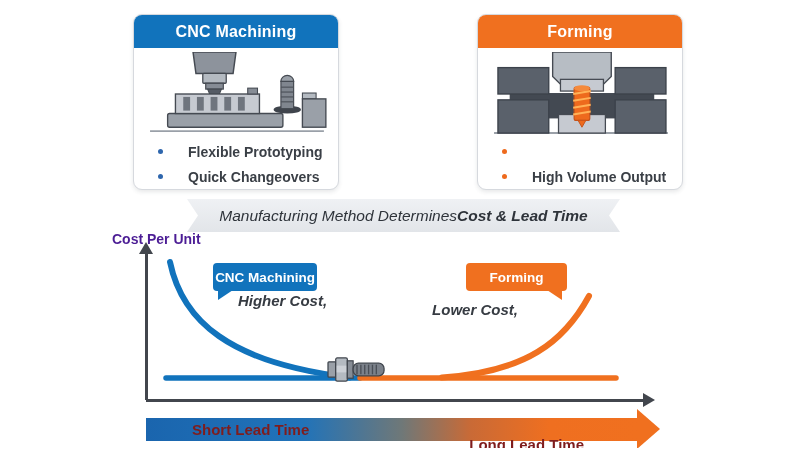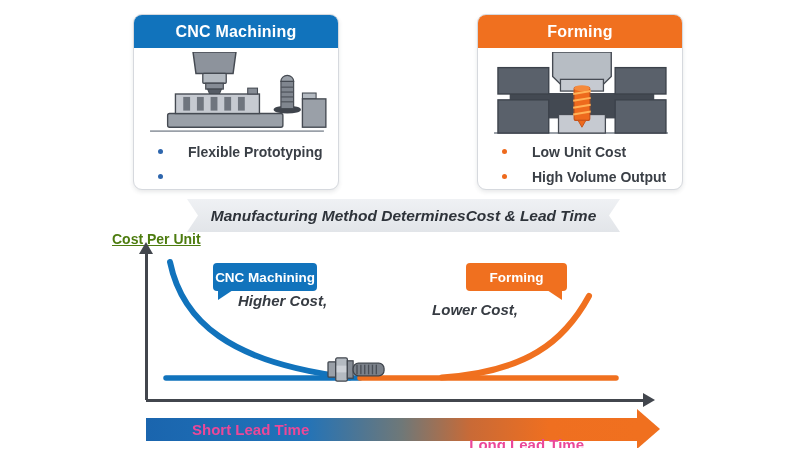--- a/index.html
+++ b/index.html
@@ -21,25 +21,25 @@
   .bullet-dot{width:5px;height:5px;border-radius:50%;flex:0 0 auto;}
   .card-cnc .bullet-dot{background:#2e66ad}
   .card-forming .bullet-dot{background:#ee6a1d}
 
   
   .banner{position:absolute;left:187px;top:199px;width:433px;height:33px;
           background:linear-gradient(#eff1f4,#e2e5e9);
           clip-path:polygon(0 0,100% 0,calc(100% - 11px) 50%,100% 100%,0 100%,11px 50%);
           display:flex;align-items:center;justify-content:center;
           font-style:italic;font-size:15.5px;color:#2e333a;}
-  .banner .lead{font-weight:700;margin-right:0}
+  .banner .lead{font-weight:400;margin-right:0}
   .banner .emph{font-weight:800}
 
   
-  .y-axis-label{position:absolute;left:112px;top:231px;font-size:14px;font-weight:700;color:#4d7c0f;text-decoration:underline;}
+  .y-axis-label{position:absolute;left:112px;top:231px;font-size:14px;font-weight:700;color:#4c1d95;}
   .y-axis{position:absolute;left:145px;top:253px;width:3px;height:147px;background:#42464d;}
   .y-axis-arrow{position:absolute;left:139px;top:242px;width:0;height:0;
                 border-left:7.5px solid transparent;border-right:7.5px solid transparent;
                 border-bottom:12px solid #42464d;}
   .x-axis{position:absolute;left:146px;top:399px;width:498px;height:3px;background:#42464d;}
   .x-axis-arrow{position:absolute;left:643px;top:393px;width:0;height:0;
                 border-top:7.5px solid transparent;border-bottom:7.5px solid transparent;
                 border-left:12px solid #42464d;}
   .curves{position:absolute;left:0;top:0;pointer-events:none;}
 
@@ -59,21 +59,21 @@
 
   .bolt-wrap{position:absolute;left:326px;top:355px;width:62px;height:29px;z-index:2;}
 
   
   .lead-arrow{position:absolute;left:146px;top:409px;width:514px;height:40px;}
   .lead-arrow-body{position:absolute;left:0;top:9px;width:492px;height:23px;
         background:linear-gradient(90deg,#1a65ae 0%,#2173b9 32%,#6f7878 52%,#c96a36 66%,#ef6f20 82%,#f0701f 100%);}
   .lead-arrow-head{position:absolute;left:491px;top:0;width:0;height:0;
         border-top:20px solid transparent;border-bottom:20px solid transparent;
         border-left:23px solid #f0701f;}
-  .lead-label{position:absolute;top:9px;height:23px;line-height:23px;color:#ec4899;font-weight:700;font-size:15px;}
+  .lead-label{position:absolute;top:9px;height:23px;line-height:23px;color:#7f1d1d;font-weight:700;font-size:15px;}
   .lead-label-short{left:46px;}
   .lead-label-long{right:76px;margin-top:15px;}
 </style>
 </head>
 <body>
 
 <div class="stage">
 
   <div class="card card-cnc">
     <div class="card-header">CNC Machining</div>
@@ -103,20 +103,21 @@
         <rect x="168" y="48" width="24" height="29" fill="#9aa0a8" stroke="#454a52" stroke-width="1.4"></rect>
       </svg>
     </div>
     <div class="card-bullets">
       <div class="bullet-row">
         <span class="bullet-dot"></span>
         <span>Flexible Prototyping</span>
       </div>
       <div class="bullet-row">
         <span class="bullet-dot"></span>
+        <span>Quick Changeovers</span>
       </div>
     </div>
   </div>
 
   <div class="card card-forming">
     <div class="card-header">Forming</div>
     <div class="card-illustration">
       <svg width="196" height="84" viewBox="0 0 200 86">
         <line x1="12" y1="83" x2="190" y2="83" stroke="#9aa0a8" stroke-width="2"></line>
         <rect x="28" y="42" width="148" height="26" fill="#434952"></rect>
@@ -132,21 +133,20 @@
         <line x1="93" y1="43" x2="111" y2="40" stroke="#ffb257" stroke-width="2"></line>
         <line x1="93" y1="50" x2="111" y2="47" stroke="#ffb257" stroke-width="2"></line>
         <line x1="93" y1="57" x2="111" y2="54" stroke="#ffb257" stroke-width="2"></line>
         <line x1="93" y1="64" x2="111" y2="61" stroke="#ffb257" stroke-width="2"></line>
         <polygon points="98,70 106,70 102,77" fill="#ee6a1d" stroke="#c6531a" stroke-width="1"></polygon>
       </svg>
     </div>
     <div class="card-bullets">
       <div class="bullet-row">
         <span class="bullet-dot"></span>
-        <span>Low Unit Cost</span>
       </div>
       <div class="bullet-row">
         <span class="bullet-dot"></span>
         <span>High Volume Output</span>
       </div>
     </div>
   </div>
 
   <div class="banner">
     <span class="lead">Manufacturing Method Determines</span>

